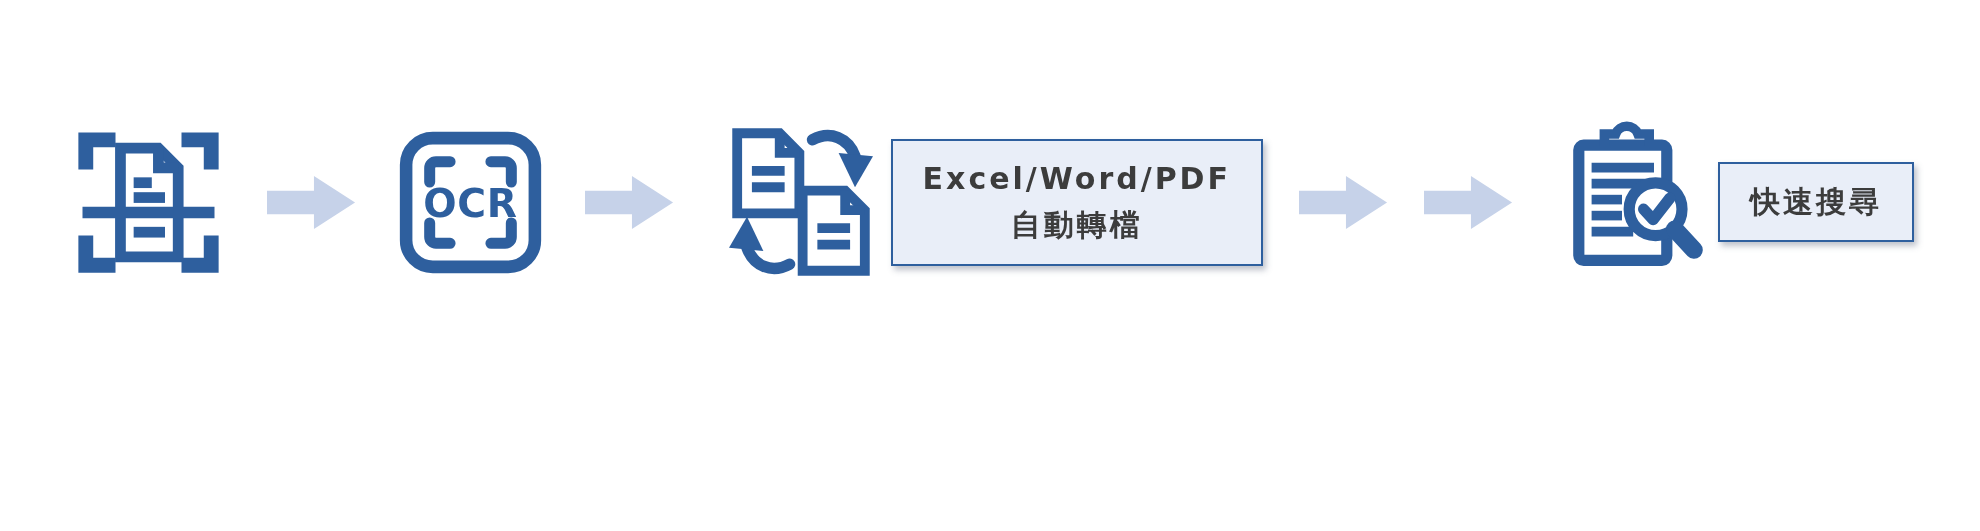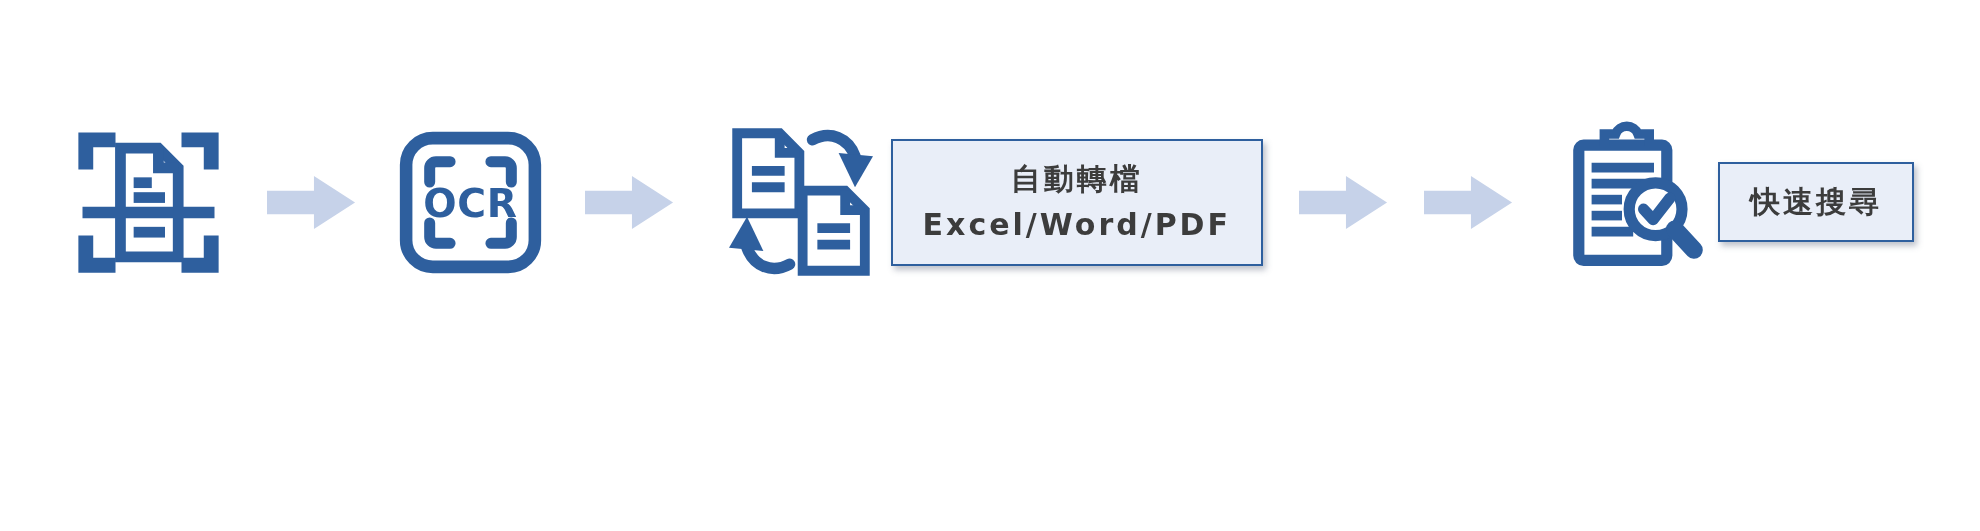--- a/index.html
+++ b/index.html
@@ -135,22 +135,22 @@
             <path stroke-width="6" d="M65 76 H85"></path>
             <path stroke-width="7" stroke-linecap="round" d="M62 12 C 73 6 84 11 88 22"></path>
             <path stroke-width="7" stroke-linecap="round" d="M48 88 C 37 94 26 89 22 78"></path>
           </g>
           <polygon fill="currentColor" points="78,20 99,22 88,41"></polygon>
           <polygon fill="currentColor" points="32,80 11,78 22,59"></polygon>
         </svg>
       </div>
       <div class="label-wrap">
         <div class="label">
+          <span class="line">Excel/Word/PDF</span>
           <span class="line">自動轉檔</span>
-          <span class="line">Excel/Word/PDF</span>
         </div>
       </div>
     </div>
 
     <div class="arrow-box">
       <svg width="90" height="57" viewBox="0 0 92 58">
         <polygon fill="currentColor" points="0,17 48,17 48,2 90,29 48,56 48,41 0,41"></polygon>
       </svg>
     </div>
 

